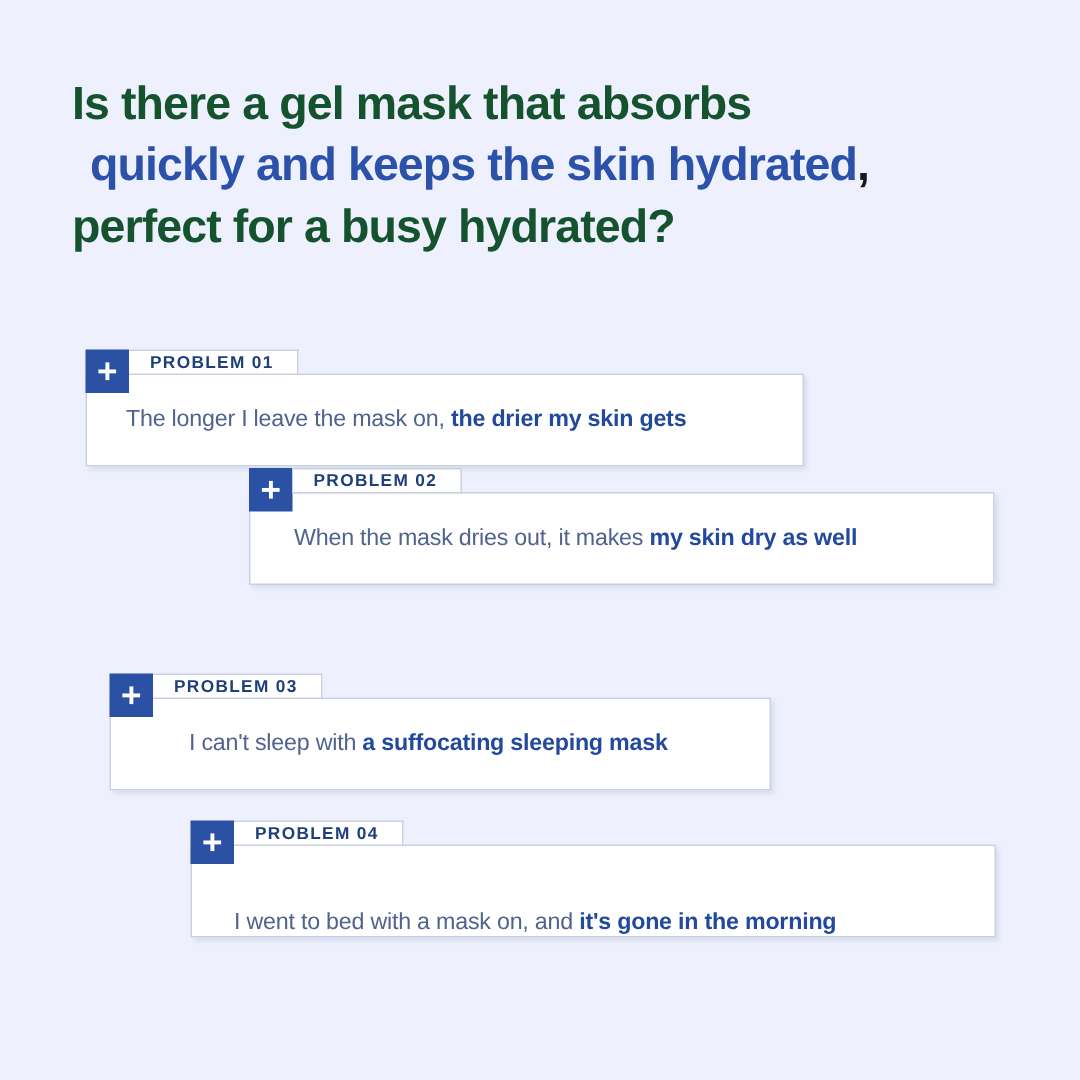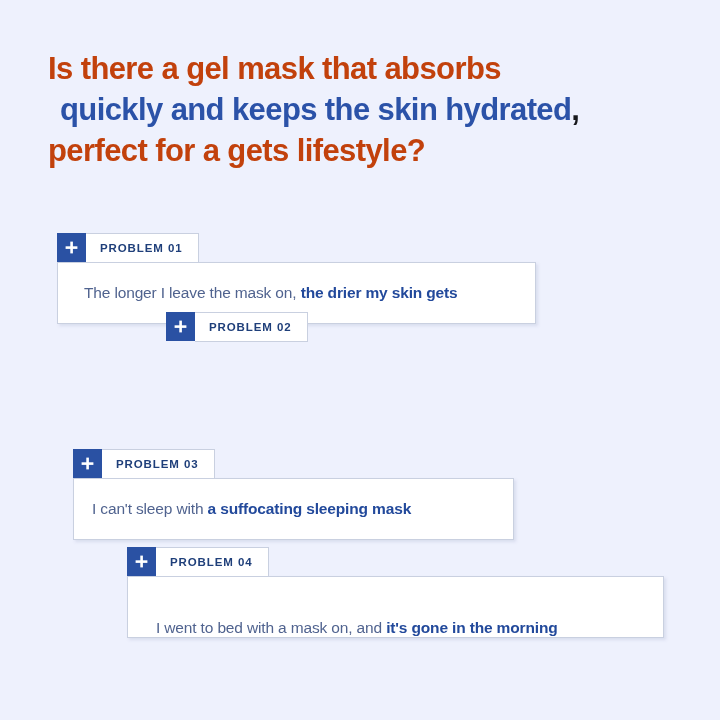--- a/index.html
+++ b/index.html
@@ -27,40 +27,40 @@
     position: absolute;
     left: 48px;
     top: 48px;
     width: 640px;
   }
   .head-line {
     font-size: 31px;
     font-weight: 700;
     letter-spacing: -0.6px;
     line-height: 41px;
-    color: #c2410c;
+    color: #14532d;
     white-space: nowrap;
   }
   .head-line.accent {
     color: #2b52a8;
     margin-left: 12px;
   }
   .head-line.accent .tail {
     color: #17181c;
   }
 
   
   .problem {
     position: absolute;
   }
 
   .tab {
     display: flex;
     align-items: stretch;
-    height: 30px;
+    height: 17px;
     width: max-content;
     position: relative;
     z-index: 3;
   }
 
   .tab-plus {
     width: 29px;
     height: 29px;
     background: #2a51a3;
     box-sizing: border-box;
@@ -114,34 +114,34 @@
   }
 
   
   #problem-1 { left: 57px;  top: 233px; }
   #problem-1 .card-body { width: 479px; padding-left: 26px; }
 
   #problem-2 { left: 166px; top: 312px; }
   #problem-2 .card-body { width: 497px; padding-left: 29px; }
 
   #problem-3 { left: 57px;  top: 449px; margin-left: 16px; }
-  #problem-3 .card-body { width: 441px; padding-left: 18px; }
+  #problem-3 .card-body { width: 441px; padding-left: 52px; }
 
   #problem-4 { left: 127px; top: 547px; }
   #problem-4 .card-body { width: 537px; padding-left: 28px; align-items: flex-end; }
 </style>
 </head>
 <body>
 
 <div id="page">
 
   <div id="headline">
     <div class="head-line">Is there a gel mask that absorbs</div>
     <div class="head-line accent"><span>quickly and keeps the skin hydrated</span><span class="tail">,</span></div>
-    <div class="head-line">perfect for a gets lifestyle?</div>
+    <div class="head-line">perfect for a busy hydrated?</div>
   </div>
 
   <div class="problem" id="problem-1">
     <div class="tab">
       <div class="tab-plus">
         <svg width="13" height="13" viewBox="0 0 13 13" aria-hidden="true">
           <rect x="5.3" y="0.6" width="2.6" height="11.8" fill="#ffffff"></rect>
           <rect x="0.6" y="5.3" width="11.8" height="2.6" fill="#ffffff"></rect>
         </svg>
       </div>
@@ -155,20 +155,23 @@
   <div class="problem" id="problem-2">
     <div class="tab">
       <div class="tab-plus">
         <svg width="13" height="13" viewBox="0 0 13 13" aria-hidden="true">
           <rect x="5.3" y="0.6" width="2.6" height="11.8" fill="#ffffff"></rect>
           <rect x="0.6" y="5.3" width="11.8" height="2.6" fill="#ffffff"></rect>
         </svg>
       </div>
       <div class="tab-label">PROBLEM 02</div>
     </div>
+    <div class="card-body">
+      <div class="card-text"><span>When the mask dries out, it makes </span><b>my skin dry as well</b></div>
+    </div>
   </div>
 
   <div class="problem" id="problem-3">
     <div class="tab">
       <div class="tab-plus">
         <svg width="13" height="13" viewBox="0 0 13 13" aria-hidden="true">
           <rect x="5.3" y="0.6" width="2.6" height="11.8" fill="#ffffff"></rect>
           <rect x="0.6" y="5.3" width="11.8" height="2.6" fill="#ffffff"></rect>
         </svg>
       </div>

